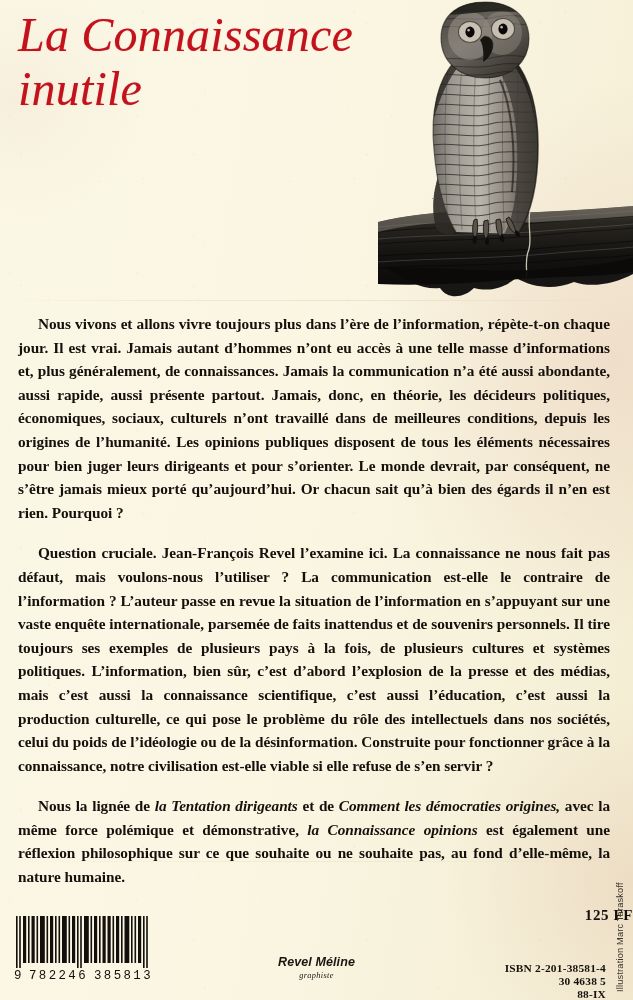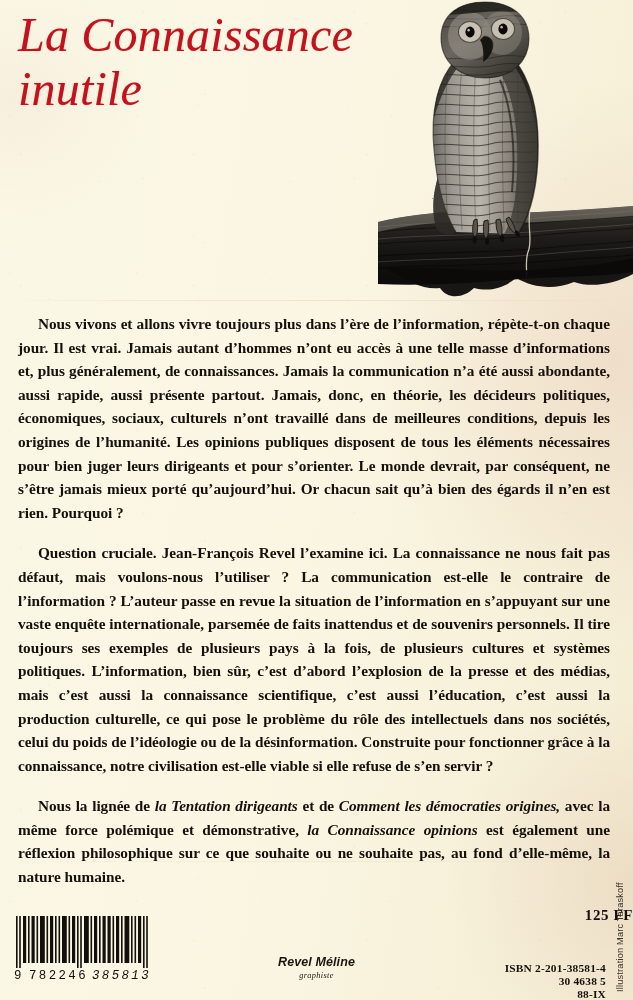--- a/index.html
+++ b/index.html
@@ -178,21 +178,21 @@
     font-family: "Liberation Mono", "DejaVu Sans Mono", monospace;
     font-size: 12.4px;
     color: #15100c;
     display: flex;
     margin-top: 1px;
     width: 148px;
     letter-spacing: .3px;
   }
   .barcode .digits .d0 { width: 13px; }
   .barcode .digits .d1 { width: 63px; text-align: center; letter-spacing: 2.4px; }
-  .barcode .digits .d2 { width: 63px; text-align: center; letter-spacing: 2.4px; font-style: italic; }
+  .barcode .digits .d2 { width: 63px; text-align: right; letter-spacing: 2.4px; }
 </style>
 </head>
 <body>
 
 <div class="cover">
 
   <div class="grain"></div>
   <div class="crease" style="top:300px;"></div>
   <div class="crease" style="top:861px;opacity:.6;"></div>
 

